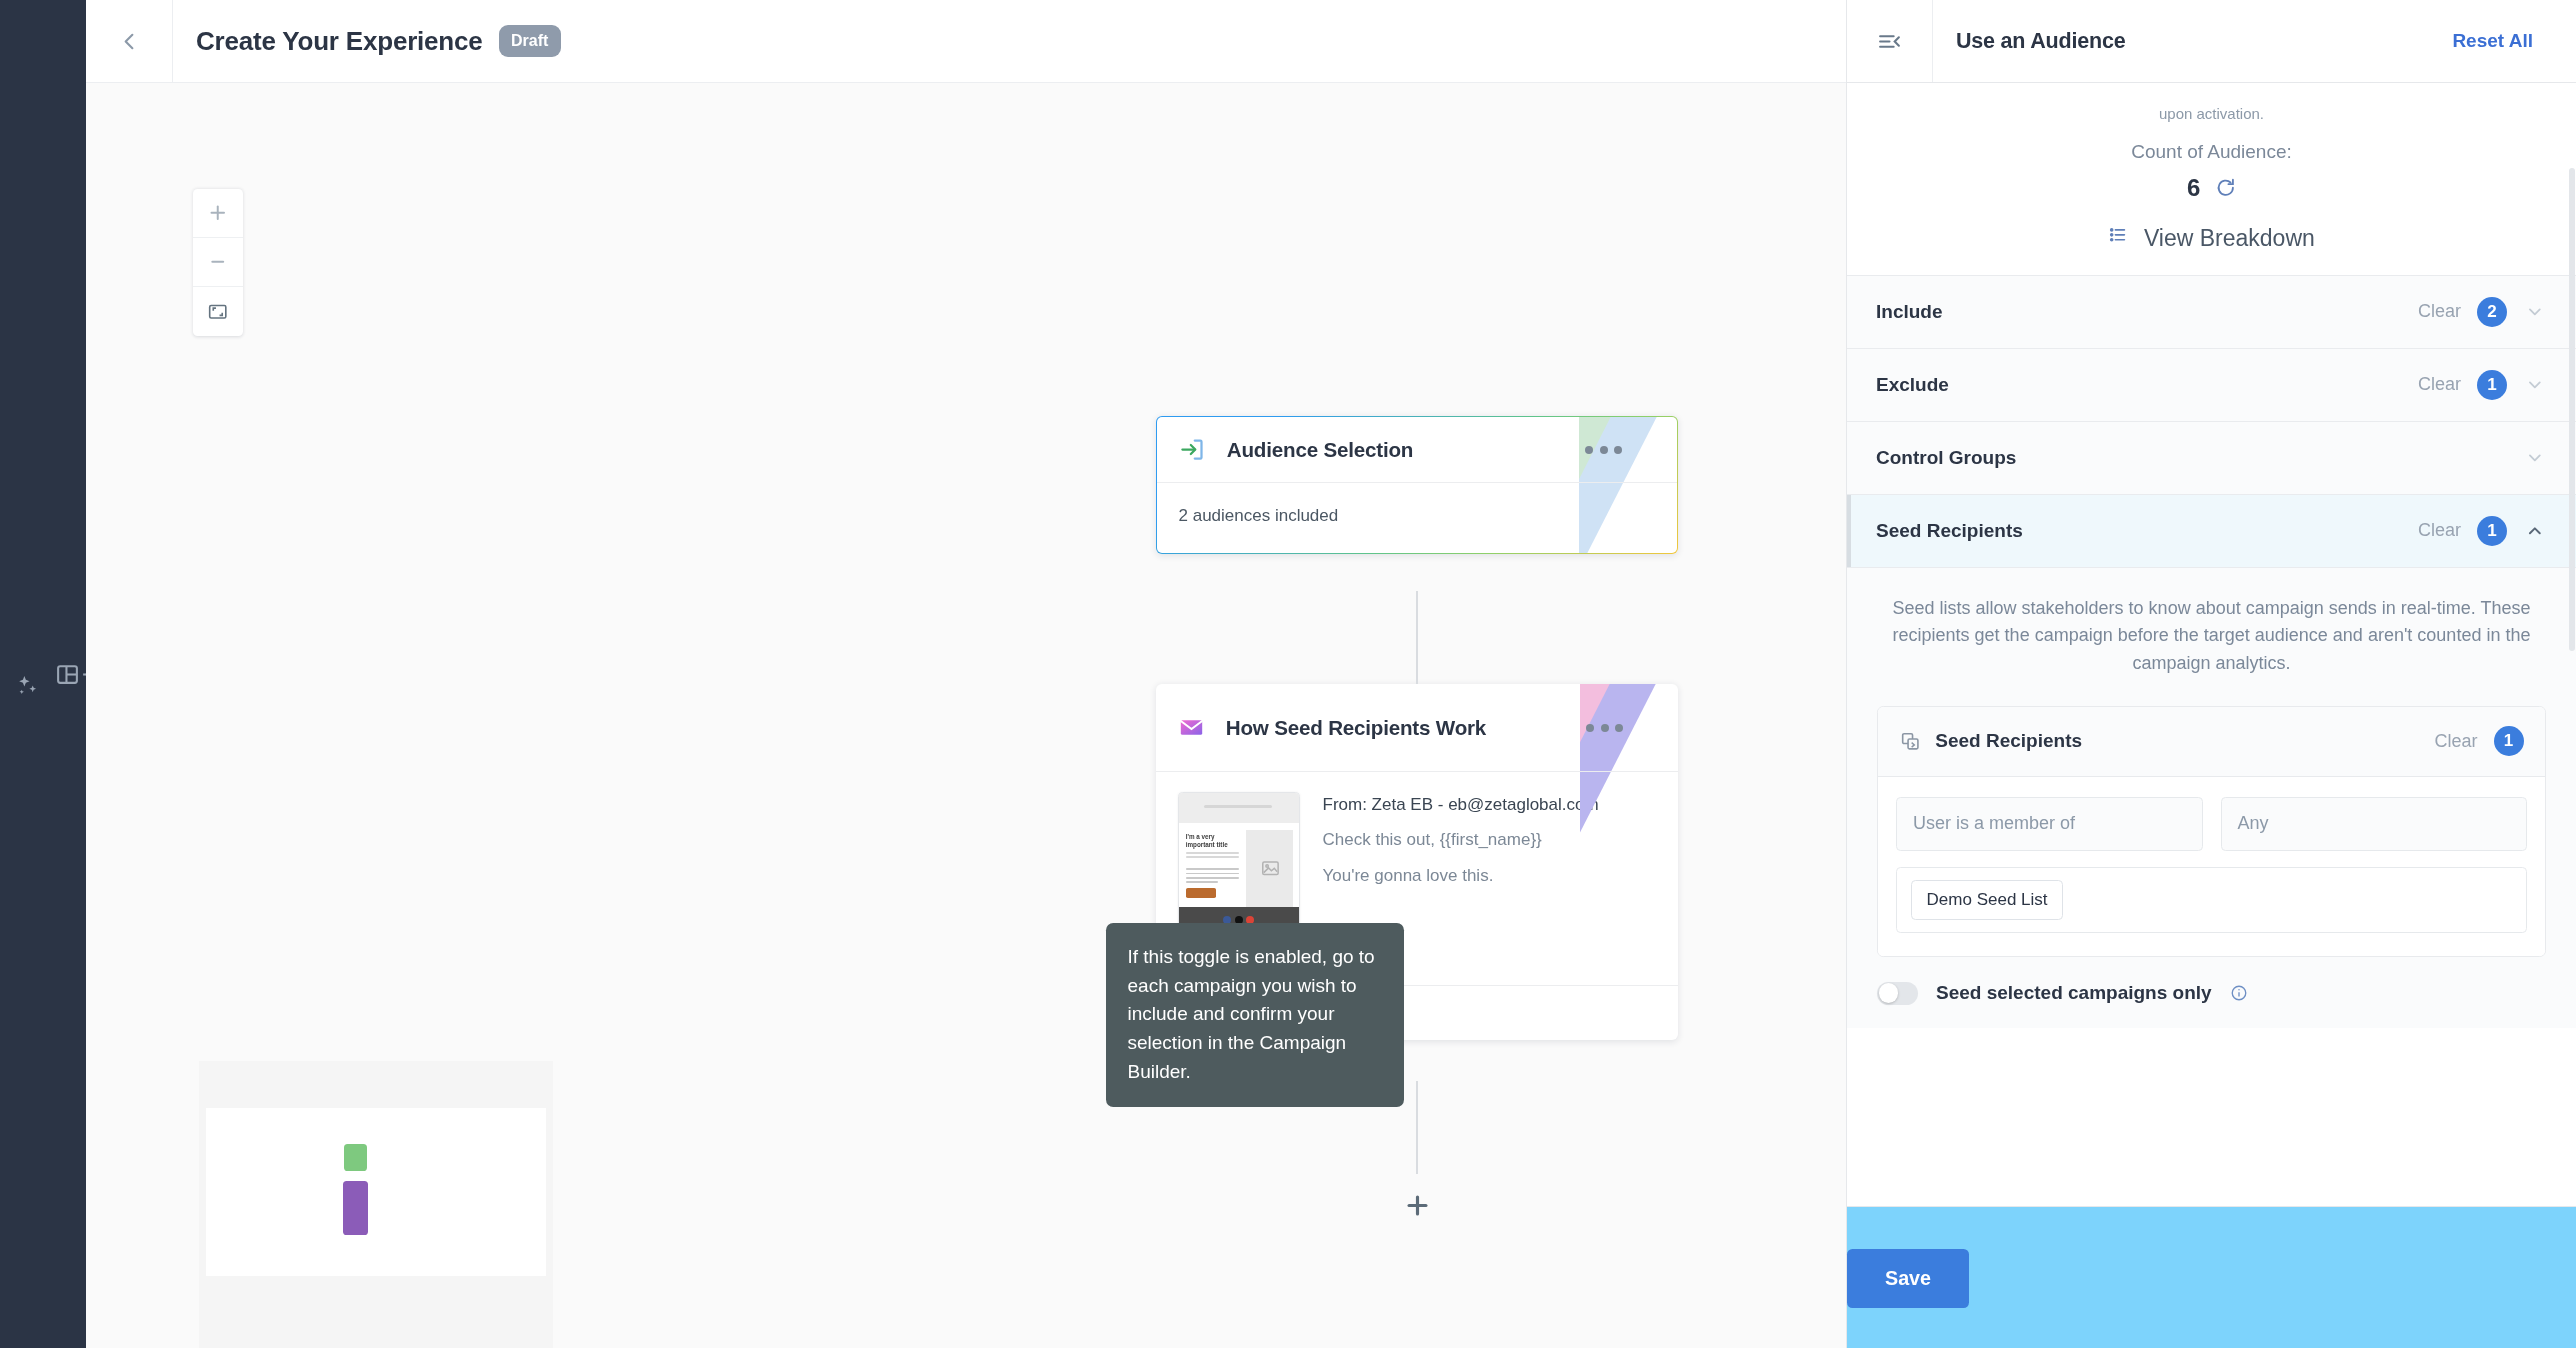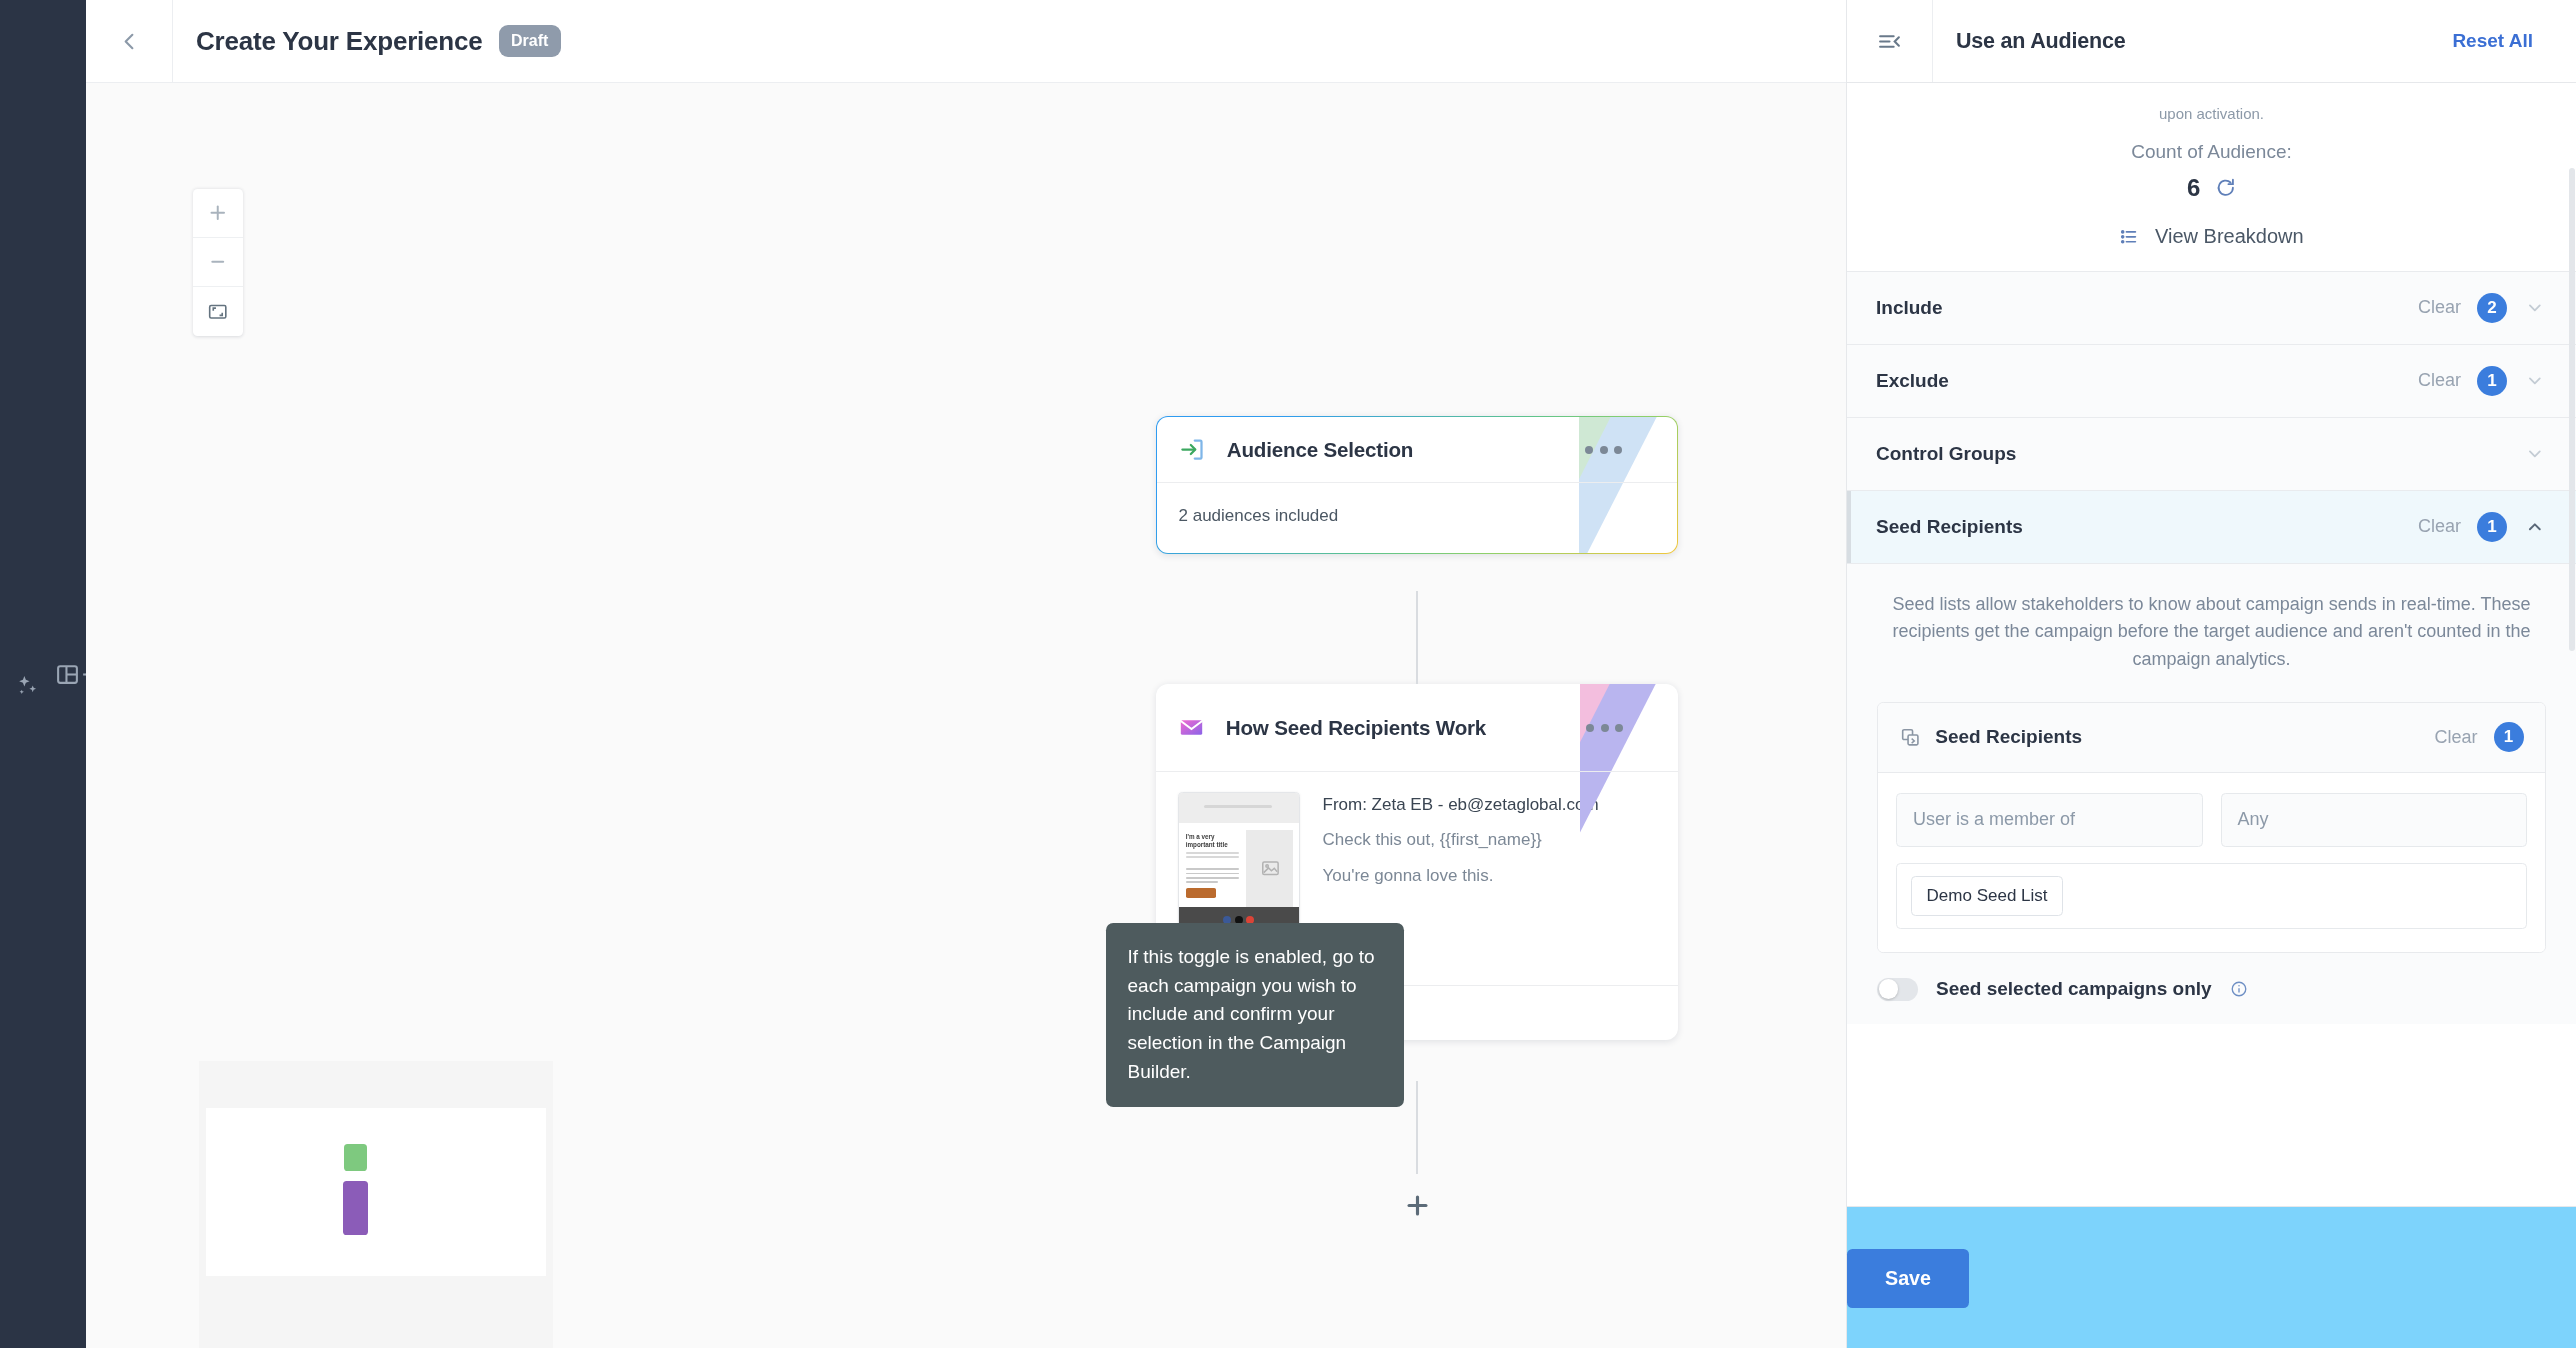--- a/index.html
+++ b/index.html
@@ -86,21 +86,21 @@
     display: flex; align-items: center; justify-content: center;
     border-bottom: 0.9px solid #eef0f2;
     color: #a9b3bd;
   }
   .zoom-btn:last-child { border-bottom: none; color: #64737f; }
 
   .flow { position: absolute; left: 1070px; top: 0; width: 555px; }
   .node-card {
     width: 522px;
     background: #ffffff;
-    border-radius: 12px;
+    border-radius: 6px;
     box-shadow: 0 1.8px 7.2px rgba(25,35,60,.11);
     position: relative;
     overflow: hidden;
   }
   .node-audience {
     position: absolute; top: 333px; left: 0;
     border: 1.8px solid transparent;
     background:
        linear-gradient(#fff,#fff) padding-box,
        linear-gradient(140deg,#2e9bf0 0%, #2e9bf0 18%, #5fc48b 55%, #8fd06a 72%, #f2c73d 100%) border-box;
@@ -221,22 +221,22 @@
 
   .count-block { padding: 12.5px 0 23px; text-align: center; background:#ffffff;}
   .count-cut { font-size: 15px; color: #8c99a8; margin-top: 9px; }
   .count-label { font-size: 19px; color: #7b8899; margin-top: 19.7px; }
   .count-row {
     display: flex; align-items: center; justify-content: center; gap: 14.3px;
     margin-top: 10.7px;
   }
   .count-num { font-size: 24px; font-weight: bold; color: #2c3545; }
   .view-break {
-    display: flex; align-items: center; justify-content: center; gap: 16px;
-    margin-top: 23px; font-size: 20px; color: #4a5766;
+    display: flex; justify-content: center; gap: 16px;
+    margin-top: 23px; font-size: 23px; color: #4a5766;
   }
 
   .acc-row {
     height: 73px; display: flex; align-items: center;
     padding: 0 30px 0 29px;
     border-top: 0.9px solid #e9ebee;
     background: #fafbfc;
     position: relative;
   }
   .acc-row.active { background: #eff8fc; }

